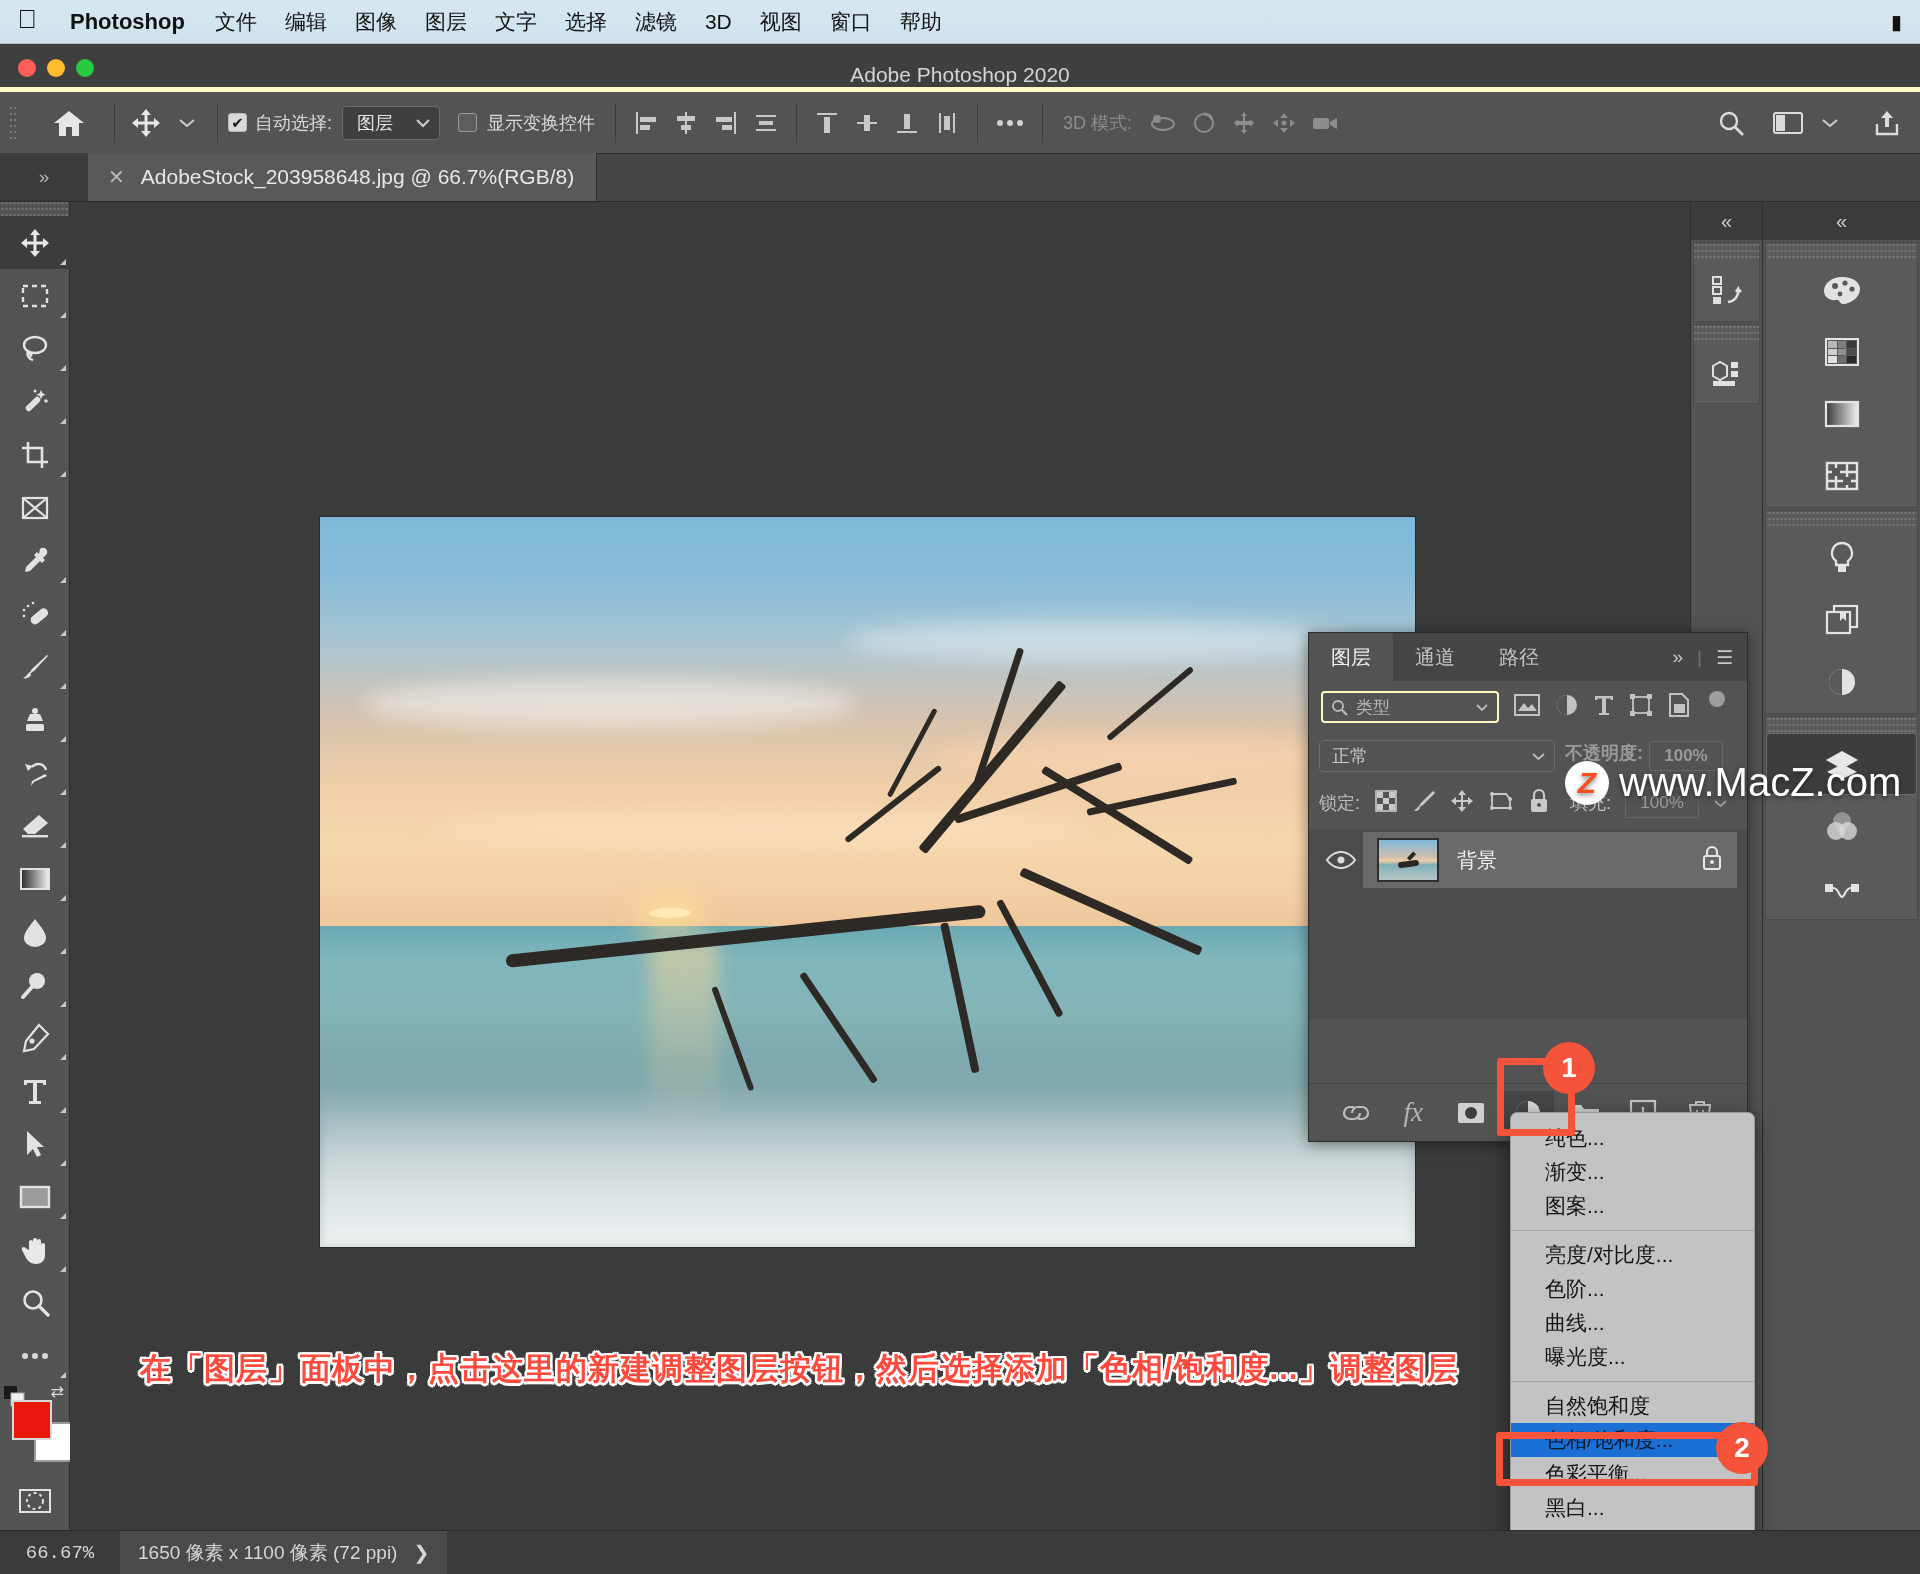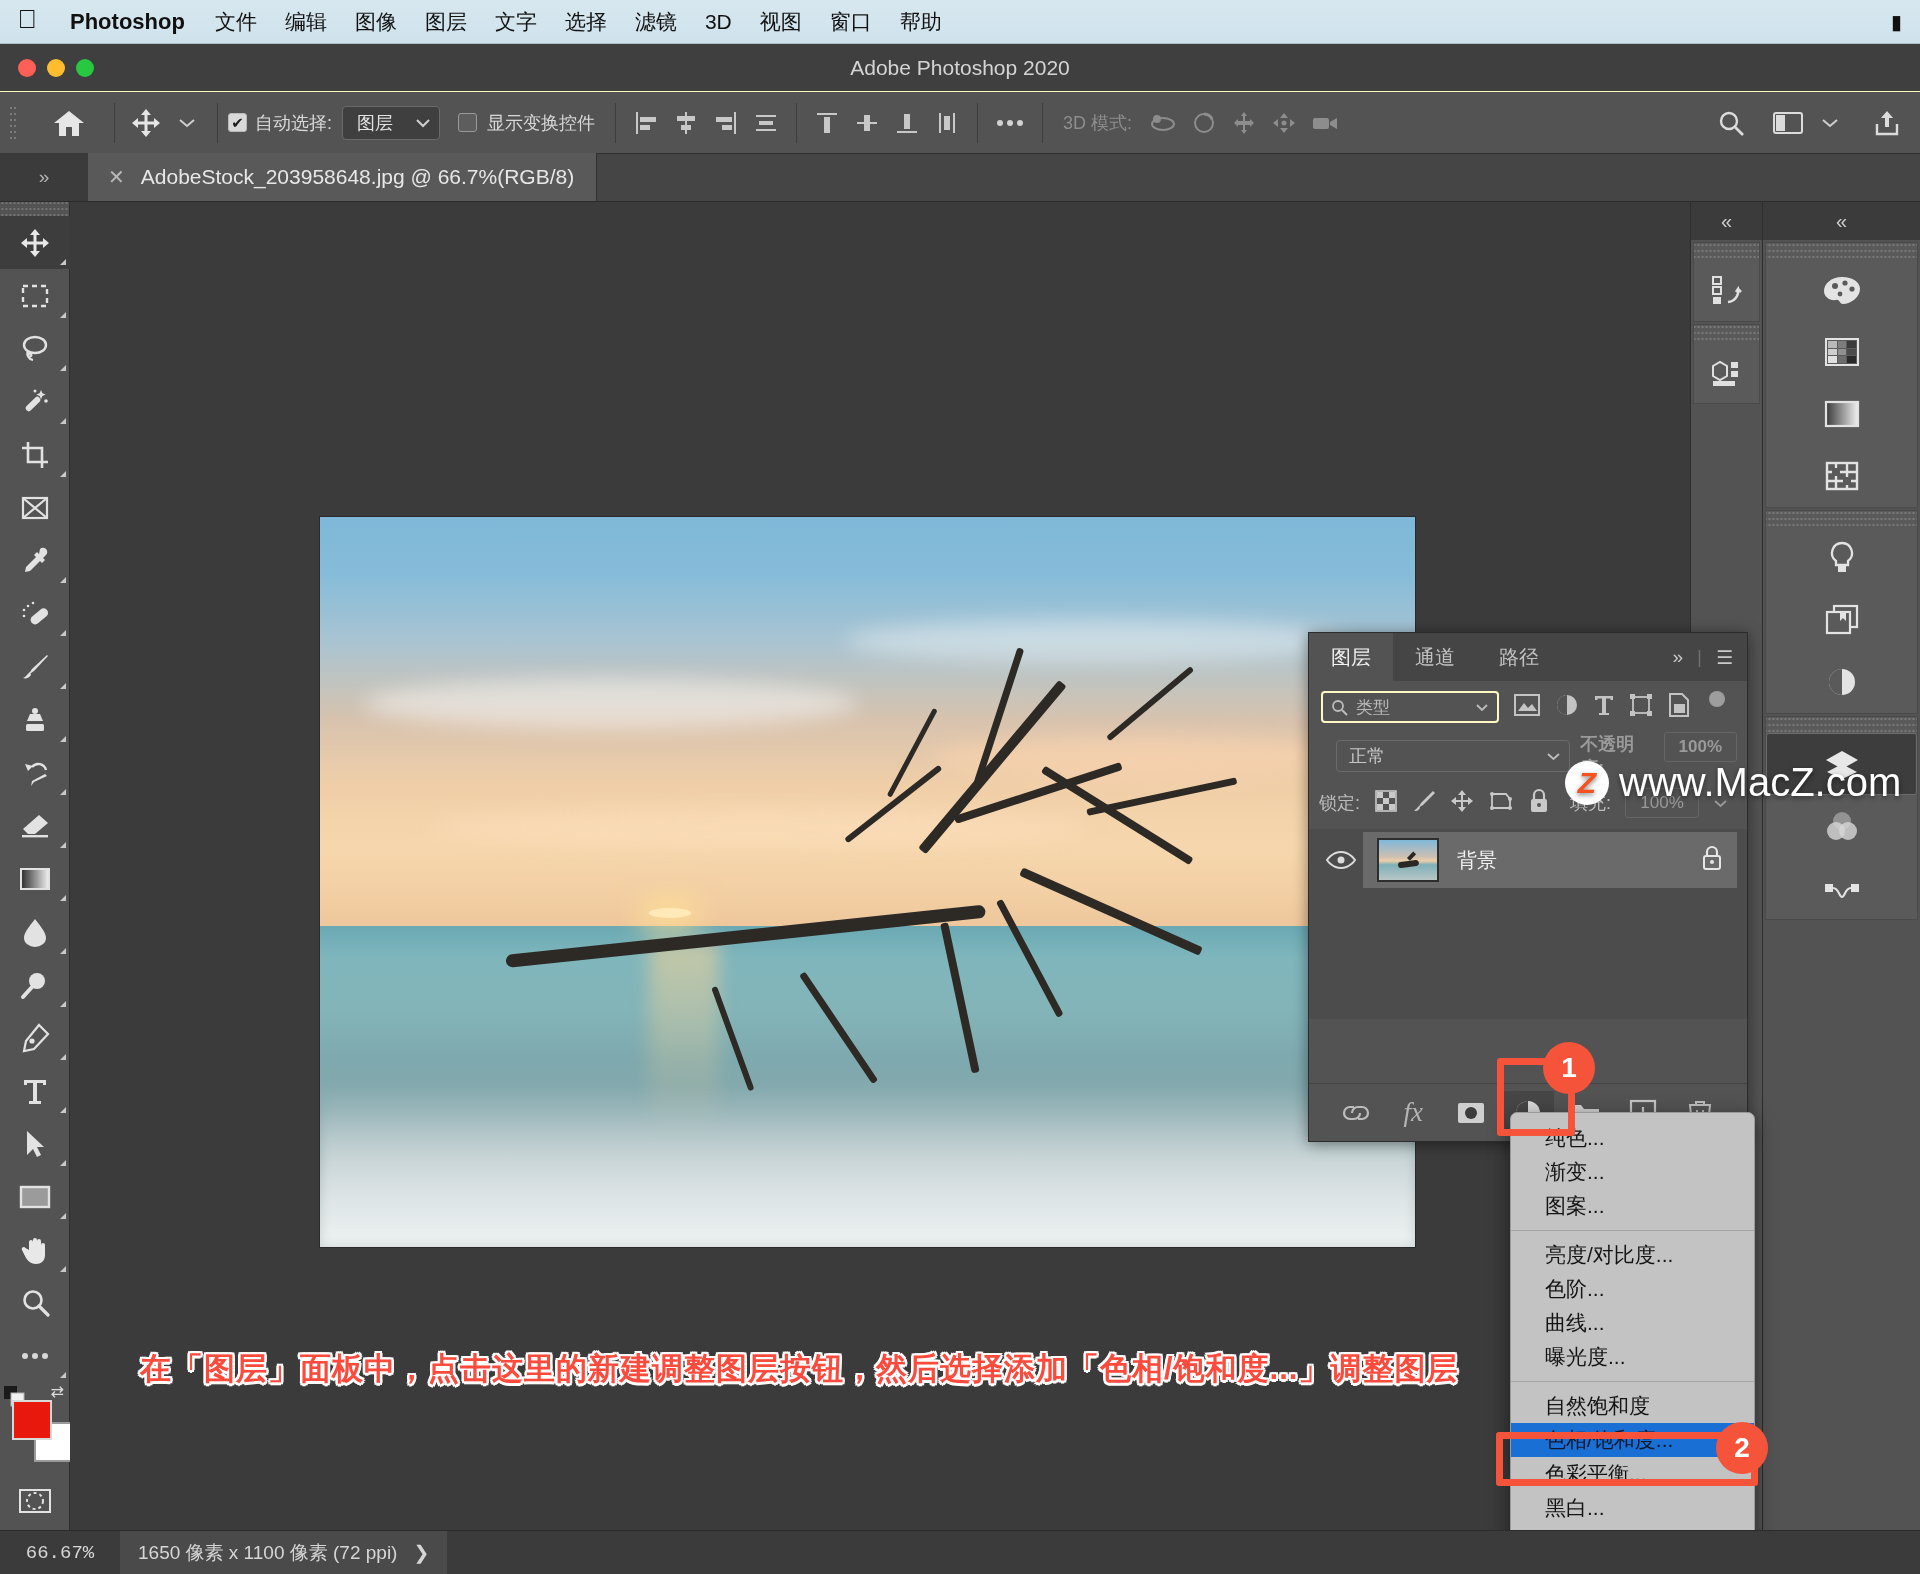--- a/index.html
+++ b/index.html
@@ -23,22 +23,22 @@
     padding-bottom:5px;color:#111;
   }
   .macbar .appname{font-weight:bold;font-size:22px;padding:0 16px;}
   .macbar .mitem{font-size:21px;padding:0 14px;white-space:nowrap;}
   .macbar .right{position:absolute;right:0;top:0;height:44px;display:flex;align-items:center;padding-right:8px;}
   .macbar .right span{font-size:20px;padding:0 10px;}
 
   
   .titlebar{
     position:absolute;left:0;top:44px;width:1920px;height:48px;
-    background:#3f3f3f;border-bottom:1px solid #fef9c3;
-    display:flex;align-items:center;
+    background:#3f3f3f;border-bottom:5px solid #fef9c3;
+    display:flex;align-items:flex-end;
   }
   .traffic{position:absolute;left:18px;top:0;height:48px;display:flex;align-items:center;gap:11px;}
   .dot{width:18px;height:18px;border-radius:50%;}
   .dot.r{background:#ff5f57;} .dot.y{background:#febc2e;} .dot.g{background:#28c840;}
   .wintitle{width:100%;text-align:center;color:#d4d4d4;font-size:21px;}
 
   
   .optbar{
     position:absolute;left:0;top:92px;width:1920px;height:62px;
     background:#535353;border-bottom:1px solid #2e2e2e;
@@ -129,21 +129,21 @@
     position:absolute;left:1308px;top:632px;width:440px;height:510px;
     background:#535353;border:1px solid #2c2c2c;box-shadow:0 2px 14px rgba(0,0,0,.45);
   }
   .lp-tabs{height:48px;background:#454545;display:flex;align-items:stretch;}
   .lp-tab{padding:0 22px;display:flex;align-items:center;color:#c2c2c2;font-size:20px;background:#454545;}
   .lp-tab.active{background:#535353;color:#f2f2f2;}
   .lp-tabtools{margin-left:auto;display:flex;align-items:center;gap:14px;padding:0 14px;color:#c9c9c9;font-size:19px;}
   .lp-filter{height:52px;display:flex;align-items:center;gap:14px;padding:0 12px;}
   .ffield{flex:0 0 auto;width:178px;height:32px;border:2px solid #fef9c3;border-radius:4px;
     display:flex;align-items:center;gap:8px;padding:0 8px;color:#b9b9b9;font-size:17px;}
-  .lp-blend{height:46px;display:flex;align-items:center;gap:10px;padding:0 10px;margin-left:17px;}
+  .lp-blend{height:46px;display:flex;align-items:center;gap:10px;padding:0 10px;}
   .blendsel{width:236px;height:32px;border:1px solid #6b6b6b;border-radius:4px;display:flex;align-items:center;
     justify-content:space-between;padding:0 8px 0 12px;color:#c7c7c7;font-size:18px;}
   .opacity{display:flex;align-items:flex-start;gap:6px;color:#9a9a9a;font-size:18px;font-weight:bold;}
   .numbox{width:74px;height:30px;border:1px solid #666;border-radius:3px;display:flex;align-items:center;
      justify-content:center;color:#9a9a9a;font-size:17px;}
   .lp-lock{height:48px;display:flex;align-items:center;gap:14px;padding:0 10px;color:#bdbdbd;font-size:18px;}
   .lp-list{position:absolute;left:0;top:196px;width:100%;height:190px;background:#4c4c4c;}
   .lrow{height:62px;display:flex;align-items:center;gap:0;padding:0 10px;}
   .lrow .eye{width:44px;display:flex;justify-content:center;color:#dcdcdc;}
   .lrow .body{flex:1;height:56px;background:#6a6a6a;display:flex;align-items:center;gap:18px;padding:0 14px;}

